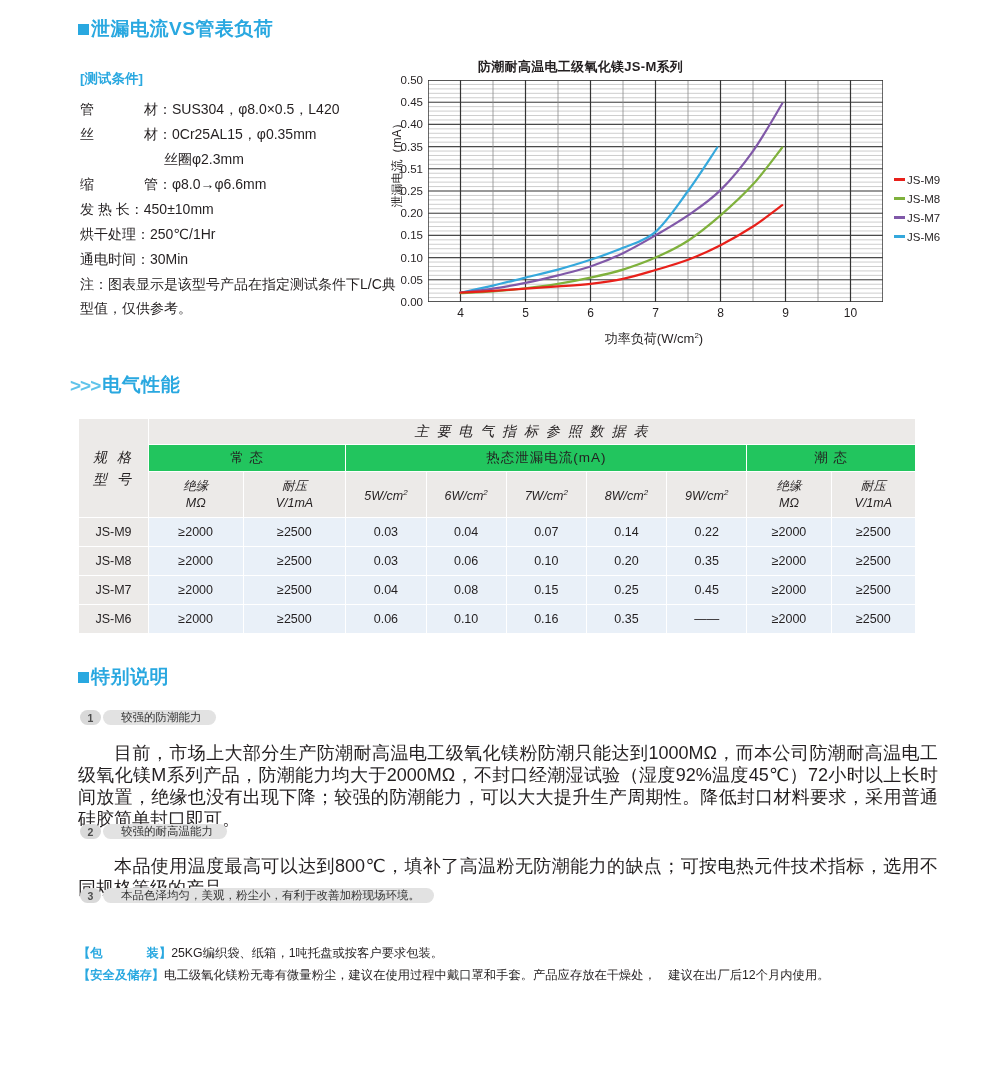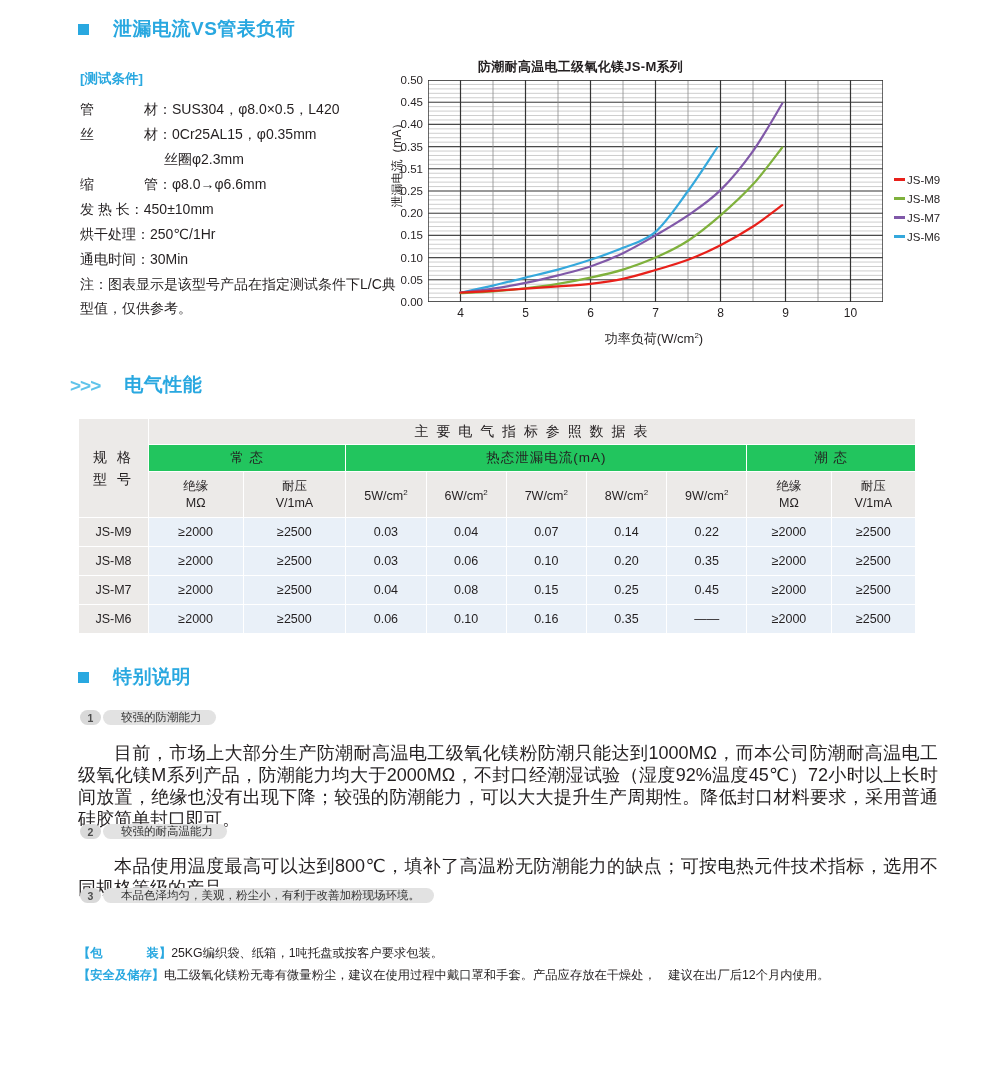--- a/index.html
+++ b/index.html
@@ -10,21 +10,21 @@
   body {
     width: 999px; height: 1079px;
     font-family: "Liberation Sans", "DejaVu Sans", sans-serif;
     color: #231f20;
     position: relative;
     overflow: hidden;
   }
 
   
   .sec-head {
-    display: flex; align-items: center; gap: 24px;
+    display: flex; align-items: center; gap: 2px;
   }
   .sq-mark {
     width: 11px; height: 11px; background: #29a8e0;
     display: inline-block; flex: 0 0 auto;
   }
   .sec-title {
     color: #29a8e0; font-size: 19px; font-weight: bold;
     letter-spacing: .5px;
   }
   .chev {
@@ -100,21 +100,21 @@
     position: absolute; left: 78px; top: 418px;
     width: 838px;
     border-collapse: collapse;
     font-size: 12.5px; color: #231f20;
   }
   #tbl td, #tbl th {
     border: 1px solid #ffffff;
     text-align: center; font-weight: normal;
     padding: 0 2px;
   }
-  .hdr-grey { background: #eceae8; }
+  .hdr-grey { background: #eceae8; font-style: italic; }
   .hdr-grey2 { background: #22c55e; }
   .col-name { background: #eceae8; height: 29px; }
   .cell { background: #e9f0f8; height: 29px; }
   .t-main { height: 26px; font-size: 14px; letter-spacing: 2px; }
   .t-grp { height: 27px; font-size: 13.5px; letter-spacing: 1px; }
   .t-sub { height: 46px; font-size: 12.5px; line-height: 17px; }
   .t-spec { font-size: 14px; line-height: 22px; letter-spacing: 3px; }
   sup { font-size: 8px; }
   .dash { letter-spacing: 0; }
 

